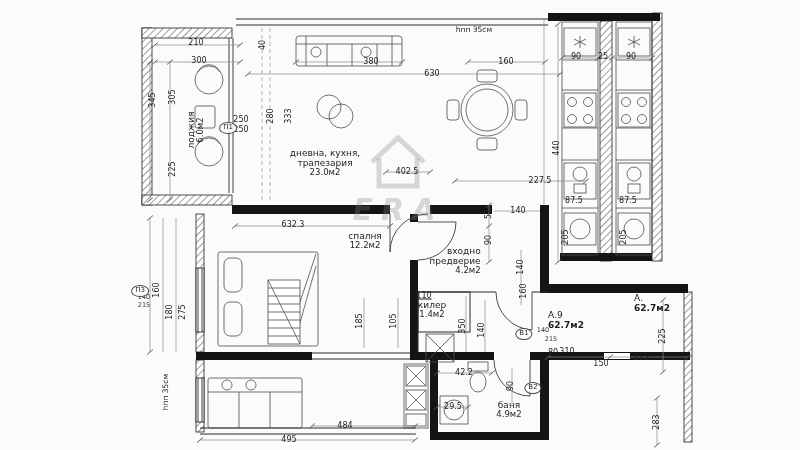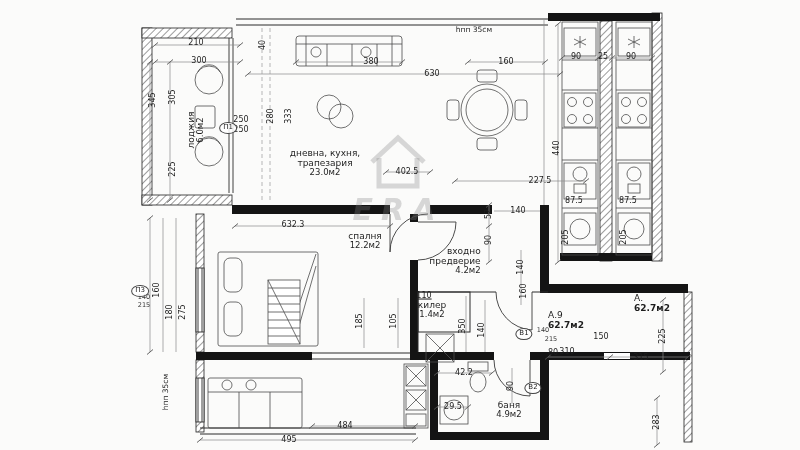--- a/index.html
+++ b/index.html
@@ -377,21 +377,21 @@
       <div class="lbl dim" style="left: 360px; top: 321px; transform: translate(-50%, -50%) rotate(-90deg);">185</div>
       <div class="lbl dim" style="left: 394px; top: 321px; transform: translate(-50%, -50%) rotate(-90deg);">105</div>
       <div class="lbl dim" style="left: 463px; top: 326px; transform: translate(-50%, -50%) rotate(-90deg);">350</div>
       <div class="lbl dim" style="left: 482px; top: 330px; transform: translate(-50%, -50%) rotate(-90deg);">140</div>
       <div class="lbl dim small" style="left: 144px; top: 298px;">140</div>
       <div class="lbl dim small" style="left: 144px; top: 306px;">215</div>
       <div class="lbl dim small" style="left: 543px; top: 331px;">140</div>
       <div class="lbl dim small" style="left: 551px; top: 340px;">215</div>
       <div class="lbl dim" style="left: 517px; top: 353px; margin-left: 36px;">80</div>
       <div class="lbl dim" style="left: 567px; top: 352px;">310</div>
-      <div class="lbl dim" style="left: 601px; top: 337px; text-align: center;">150</div>
+      <div class="lbl dim" style="left: 601px; top: 364px; text-align: center;">150</div>
       <div class="lbl dim" style="left: 641px; top: 358px;">315</div>
       <div class="lbl dim" style="left: 663px; top: 336px; transform: translate(-50%, -50%) rotate(-90deg);">225</div>
       <div class="lbl dim" style="left: 511px; top: 386px; transform: translate(-50%, -50%) rotate(-90deg);">90</div>
       <div class="lbl dim" style="left: 464px; top: 373px;">42.2</div>
       <div class="lbl dim" style="left: 453px; top: 407px;">29.5</div>
       <div class="lbl dim" style="left: 657px; top: 422px; transform: translate(-50%, -50%) rotate(-90deg);">283</div>
       <div class="lbl dim" style="left: 289px; top: 440px;">495</div>
       <div class="lbl dim" style="left: 345px; top: 426px;">484</div>
       <div class="lbl room" style="left: 196px; top: 130px; transform: translate(-50%, -50%) rotate(-90deg);"><div class="room-name">лоджия</div><div class="room-area">6.0м2</div></div>
       <div class="lbl room" style="left: 325px; top: 163px;"><div class="room-name">дневна, кухня,

